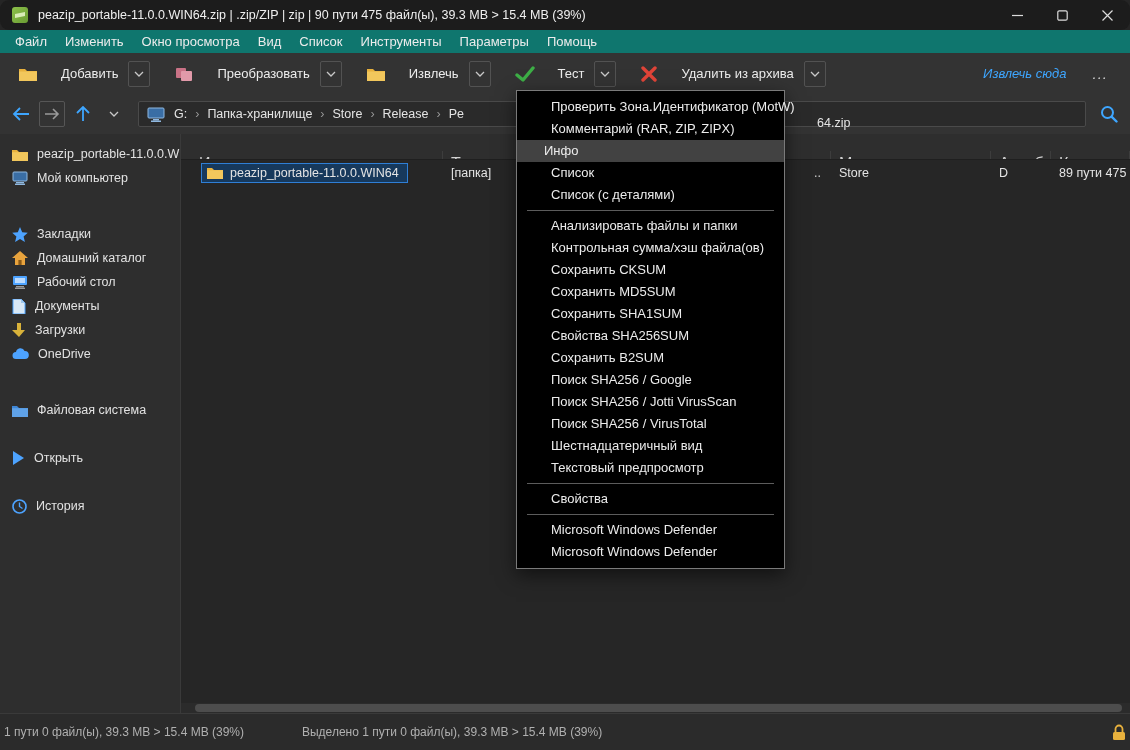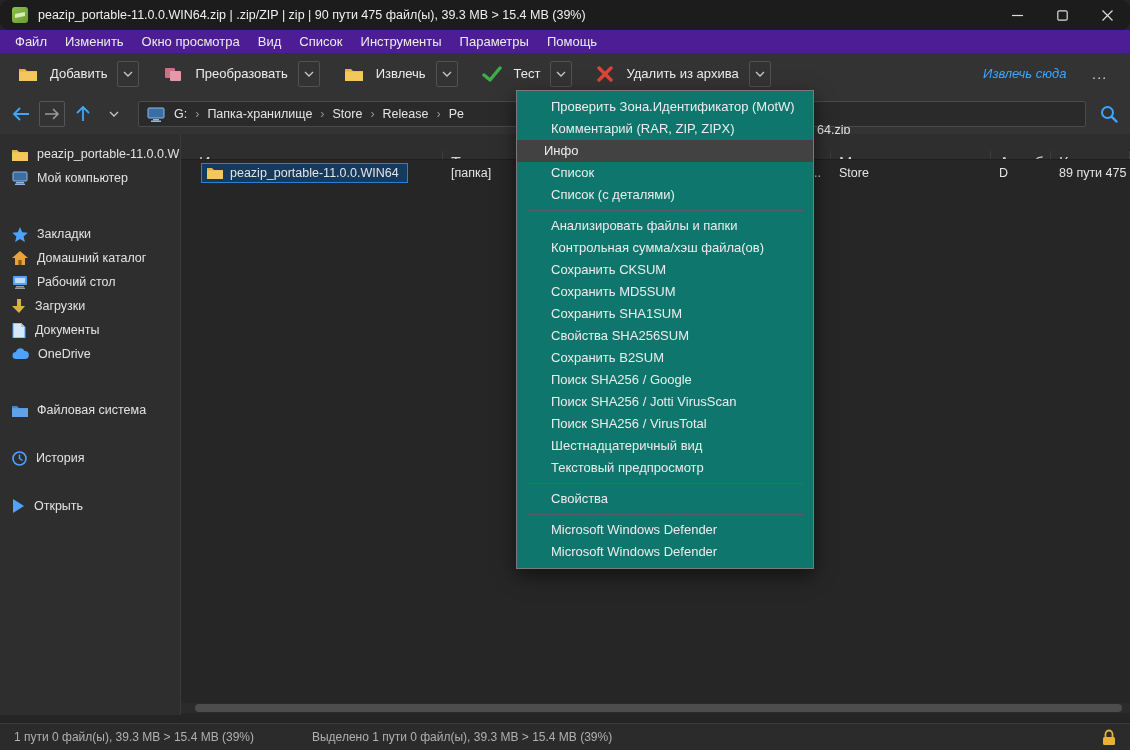--- a/index.html
+++ b/index.html
@@ -13,41 +13,41 @@
               background:linear-gradient(135deg,#8cc04a 0%,#6a9c34 100%);
               position:relative; flex:0 0 auto; }
   .app-logo::after { content:""; position:absolute; left:3px; top:6px; width:10px; height:4px;
               background:#d9ecb8; transform:skewY(-12deg); }
   .title-text { font-size:12.5px; color:#f0f0f0; white-space:nowrap; }
   .win-controls { margin-left:auto; display:flex; height:30px; }
   .win-btn { width:45px; height:30px; display:flex; align-items:center; justify-content:center; cursor:default; }
   .win-btn svg { display:block; }
 
   
-  .menubar { height:23px; background:#4c1d95; display:flex; align-items:center; padding-left:6px; }
+  .menubar { height:23px; background:#0f766e; display:flex; align-items:center; padding-left:6px; }
   .menubar-item { font-size:13px; color:#ececec; padding:0 9px; line-height:23px; }
 
   
   .toolbar { height:41px; background:#333333; display:flex; align-items:center; padding:0 8px; }
-  .tb-btn { display:flex; align-items:center; gap:12px; padding:0 10px; height:32px; font-size:13px; color:#ececec; }
+  .tb-btn { display:flex; align-items:center; gap:23px; padding:0 10px; height:32px; font-size:13px; color:#ececec; }
   .tb-drop { width:22px; height:26px; border:1px solid #525252; border-radius:2px;
              display:flex; align-items:center; justify-content:center; margin-right:14px; }
   .tb-right { margin-left:auto; display:flex; align-items:center; gap:26px; padding-right:14px;font-style:italic; }
   .extract-here { color:#3ea6ff; font-size:13px; }
   .more-dots { color:#cfcfcf; font-size:15px; letter-spacing:1px; }
 
   
   .addressbar { height:40px; background:#333333; display:flex; align-items:center; padding:0 8px; position:relative; }
   .nav-btn { width:26px; height:26px; display:flex; align-items:center; justify-content:center; margin-right:5px; }
   .nav-btn.boxed { border:1px solid #565656; border-radius:2px; }
   .addr-field { flex:1; height:26px; background:#2a2a2a; border:1px solid #4a4a4a; border-radius:2px;
                 display:flex; align-items:center; padding:0 8px; margin:0 10px 0 6px; overflow:hidden; }
   .crumb { font-size:12.5px; color:#e4e4e4; white-space:nowrap; }
   .crumb + .crumb::before { content:"\203A"; color:#9a9a9a; margin:0 8px; }
-  .addr-tail { position:absolute; left:817px; top:29px; font-size:12.5px; color:#e4e4e4; }
+  .addr-tail { position:absolute; left:817px; top:22px; font-size:12.5px; color:#e4e4e4; }
   .search-btn { width:26px; height:26px; display:flex; align-items:center; justify-content:center; }
 
   
   .main { position:absolute; top:134px; left:0; right:0; bottom:35px; display:flex; }
   .sidebar { width:181px; background:#2e2e2e; border-right:1px solid #3a3a3a; padding-top:8px; overflow:hidden; }
   .side-item { height:24px; display:flex; align-items:center; gap:9px; padding-left:12px;
                font-size:12.5px; color:#e2e2e2; white-space:nowrap; }
   .side-item svg { flex:0 0 auto; }
   .gap32 { margin-top:32px; } .gap24 { margin-top:24px; }
 
@@ -60,28 +60,28 @@
   .list-row { height:26px; align-items:center; font-size:12.5px; color:#e4e4e4; }
   .cell { padding-left:8px; white-space:nowrap; overflow:hidden; }
   .cell.right { text-align:right; padding-right:10px; color:#cfcfcf; }
   .name-box { display:inline-flex; align-items:flex-start; gap:7px; margin-left:12px; padding:2px 8px 2px 5px;
               border:1px solid #2f7fd6; background:#17395c; max-width:238px; }
   .name-box span { white-space:nowrap; }
   .hscroll { position:absolute; left:0; right:0; bottom:2px; height:10px; background:#2b2b2b; }
   .hscroll .thumb { position:absolute; left:14px; right:8px; top:1px; height:8px; background:#4d4d4d; border-radius:4px; }
 
   
-  .statusbar { position:absolute; left:0; right:0; bottom:0; height:27px; background:#2b2b2b;
-               border-top:1px solid #3a3a3a; display:flex; align-items:center; padding:0 14px; }
+  .statusbar { position:absolute; left:0; right:0; bottom:0; height:37px; background:#2b2b2b;
+               border-top:1px solid #3a3a3a; display:flex; align-items:center; padding:0 4px; }
   .status-text { font-size:12px; color:#b0b0b0; }
   .status-text.sel { margin-left:58px; }
   .status-lock { margin-left:auto; }
 
   
-  .context-menu { position:absolute; left:516px; top:90px; width:298px; background:#0f766e;
+  .context-menu { position:absolute; left:516px; top:90px; width:269px; background:#000000;
                   border:1px solid #7a7a7a; box-shadow:0 6px 18px rgba(0,0,0,.55);
                   padding:5px 0; z-index:100; }
   .cm-item { height:22px; line-height:22px; padding-left:34px; font-size:13px; color:#ececec; white-space:nowrap; }
   .cm-item.hl { background:#424242;padding-left:27px; }
   .cm-sep { height:1px; background:#5c5c5c; margin:4px 10px; }
 </style>
 </head>
 <body>
 
 <div class="window">
@@ -266,56 +266,56 @@
         <svg width="16" height="14">
             <rect x="1" y="1" width="14" height="9" rx="1" fill="#4da3ff"></rect>
             <rect x="3" y="3" width="10" height="5" fill="#bcdcff"></rect>
             <rect x="4" y="11" width="8" height="1.4" fill="#9a9a9a"></rect>
             <rect x="3" y="12.6" width="10" height="1.4" fill="#9a9a9a"></rect>
           </svg>
         <span>Рабочий стол</span>
       </div>
       <div class="side-item">
         <svg width="14" height="15">
-            <path d="M5 0 h4 v7 h4 L7 14 L0 7 h5 z" fill="#d8b23a"></path>
-          </svg>
-        <span>Загрузки</span>
-      </div>
-      <div class="side-item">
-        <svg width="14" height="15">
             <path d="M1 0 h8 l4 4 v11 h-12 z" fill="#d8e8f6" stroke="#4da3ff"></path>
             <path d="M9 0 l4 4 h-4 z" fill="#9ec6ea"></path>
           </svg>
         <span>Документы</span>
+      </div>
+      <div class="side-item">
+        <svg width="14" height="15">
+            <path d="M5 0 h4 v7 h4 L7 14 L0 7 h5 z" fill="#d8b23a"></path>
+          </svg>
+        <span>Загрузки</span>
       </div>
       <div class="side-item">
         <svg width="17" height="12">
             <path d="M4 11 a3.5 3.5 0 0 1 0-7 a4.5 4.5 0 0 1 8.6-1 a3.4 3.4 0 0 1 0.4 8 z" fill="#4da3ff"></path>
           </svg>
         <span>OneDrive</span>
       </div>
       <div class="side-item gap32">
         <svg width="16" height="13">
             <path d="M0 2 h5 l2 2 h9 v9 h-16 z" fill="#3e86d6"></path>
             <path d="M0 4.2 h16 v8.8 h-16 z" fill="#5fa2e8"></path>
           </svg>
         <span>Файловая система</span>
       </div>
       <div class="side-item gap24">
+        <svg width="13" height="14">
+            <path d="M1 0 L12 7 L1 14 Z" fill="#4da3ff"></path>
+          </svg>
+        <span>Открыть</span>
+      </div>
+      <div class="side-item gap24">
         <svg width="15" height="15">
             <circle cx="7.5" cy="7.5" r="6.5" fill="none" stroke="#4da3ff" stroke-width="1.6"></circle>
             <path d="M7.5 3.5 V7.5 L10.5 9.5" stroke="#4da3ff" stroke-width="1.4" fill="none"></path>
           </svg>
         <span>История</span>
-      </div>
-      <div class="side-item gap24">
-        <svg width="13" height="14">
-            <path d="M1 0 L12 7 L1 14 Z" fill="#4da3ff"></path>
-          </svg>
-        <span>Открыть</span>
       </div>
     </div>
 
     <div class="filearea">
       <div class="cols list-header">
         <div class="hcell first">Имя &lt;</div>
         <div class="hcell">Тип</div>
         <div class="hcell"></div>
         <div class="hcell">Метод</div>
         <div class="hcell">Атриб...</div>

